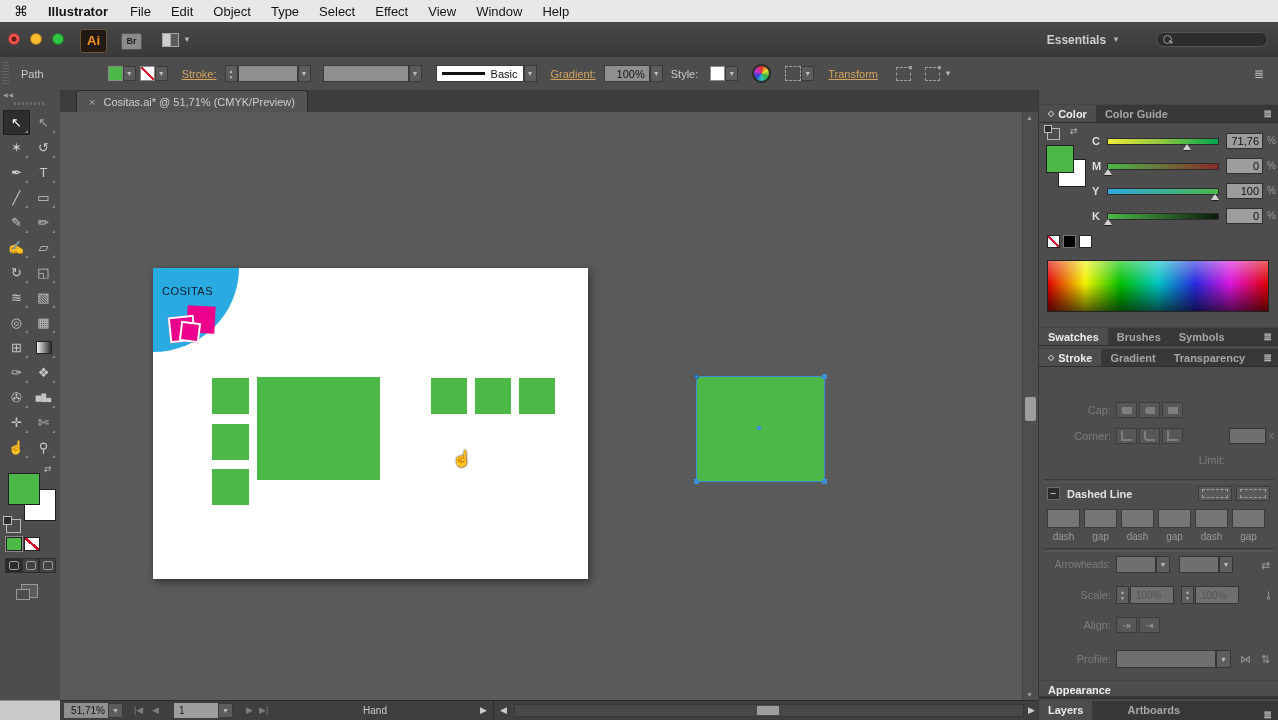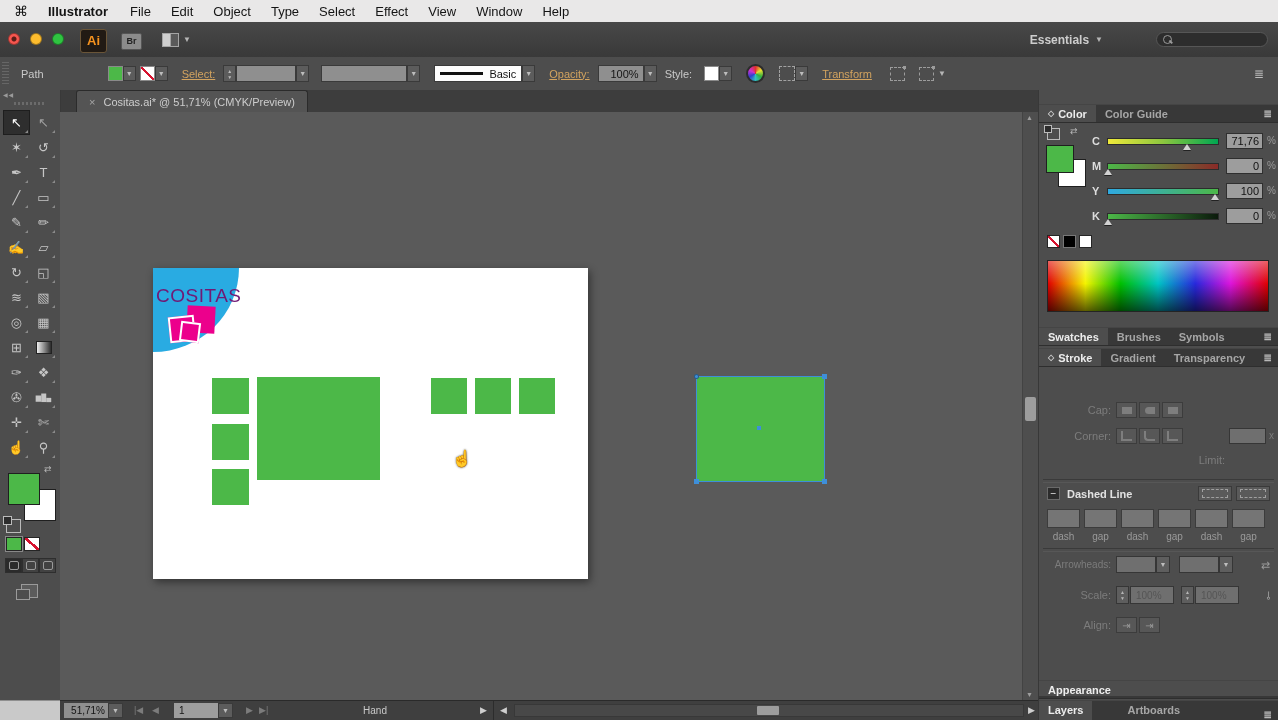--- a/index.html
+++ b/index.html
@@ -19,21 +19,21 @@
   .tl.yellow{left:30px;background:#fdbc2e;}
   .tl.green{left:52px;background:#2fc441;}
   .ai-badge{position:absolute;left:80px;top:7px;width:25px;height:22px;background:#211a14;color:#f7931e;
             font-weight:bold;font-size:13px;text-align:center;line-height:22px;border-radius:3px;border:1px solid #6a5538;}
   .br-badge{position:absolute;left:121px;top:11px;width:19px;height:15px;background:#8b8b8b;color:#222;
             font-size:9px;font-weight:bold;text-align:center;line-height:15px;border:1px solid #555;border-radius:2px;}
   .arrange{position:absolute;left:162px;top:11px;display:flex;align-items:center;gap:4px;}
   .arrange .box{width:17px;height:14px;border:1px solid #a5a5a5;background:#5a5a5a;box-sizing:border-box;display:flex;}
   .arrange .box i{display:block;width:7px;height:100%;border-right:1px solid #a5a5a5;background:#cfcfcf;}
   .caret{font-size:8px;color:#b5b5b5;line-height:1;}
-  .workspace{position:absolute;right:175px;top:11px;display:flex;gap:6px;align-items:center;
+  .workspace{position:absolute;right:158px;top:11px;display:flex;gap:6px;align-items:center;
              font-weight:bold;font-size:12px;color:#cdcdcd;}
   .search{position:absolute;right:10px;top:10px;width:112px;height:15px;border-radius:8px;
           background:#2d2d2d;border:1px solid #565656;display:flex;align-items:center;padding-left:6px;box-sizing:border-box;}
   .magicon{width:7px;height:7px;border:1.5px solid #9a9a9a;border-radius:50%;position:relative;}
   .magicon::after{content:"";position:absolute;left:5px;top:5px;width:4px;height:1.5px;background:#9a9a9a;transform:rotate(45deg);}
   
   .controlbar{position:absolute;left:0;top:57px;width:1278px;height:33px;background:#4d4d4d;
               border-bottom:1px solid #2e2e2e;display:flex;align-items:center;font-size:11px;color:#c9c9c9;}
   .grip{width:7px;height:24px;margin:0 4px 0 2px;background:repeating-linear-gradient(#666 0 1px,transparent 1px 3px);}
   .cb-label{margin:0 8px;}
@@ -93,21 +93,21 @@
   .modebtn.on{background:#2b2b2b;}
   .modebtn i{width:8px;height:7px;border:1px solid #9a9a9a;border-radius:2px;}
   .screenmode{position:absolute;left:21px;top:494px;width:15px;height:12px;border:1px solid #9a9a9a;background:#5c5c5c;}
   .screenmode i{position:absolute;left:-6px;top:4px;width:12px;height:9px;border:1px solid #9a9a9a;background:#4d4d4d;}
   .corner-bl{position:absolute;left:0;top:700px;width:60px;height:20px;background:#c9c9c9;border-top:1px solid #8f8f8f;box-sizing:border-box;}
   
   .canvas{position:absolute;left:60px;top:112px;width:978px;height:588px;background:#5a5a5a;overflow:hidden;}
   .artboard{position:absolute;left:93px;top:156px;width:435px;height:311px;background:#fff;
             box-shadow:2px 3px 8px rgba(0,0,0,.45);}
   .qcircle{position:absolute;left:0;top:0;width:86px;height:84px;background:#29ABE2;border-bottom-right-radius:100%;}
-  .logo-text{position:absolute;left:3px;top:17px;color:#701a75;font-size:19px;letter-spacing:.5px;}
+  .logo-text{position:absolute;left:9px;top:17px;color:#0f172a;font-size:11px;letter-spacing:.5px;}
   .msq{position:absolute;background:#EC008C;box-sizing:border-box;}
   .msq.a{left:34px;top:38px;width:28px;height:27px;transform:rotate(3deg);}
   .msq.b{left:16px;top:48px;width:26px;height:26px;transform:rotate(-6deg);border:2px solid #fff;}
   .msq.c{left:27px;top:54px;width:20px;height:20px;transform:rotate(7deg);border:2px solid #fff;}
   .g{position:absolute;background:#4CB848;}
   .sel{position:absolute;left:637px;top:265px;width:127px;height:104px;background:#4CB848;outline:1px solid #3E8FD9;}
   .h{position:absolute;width:5px;height:5px;background:#3E8FD9;}
   .h.tl{left:-3px;top:-3px;} .h.tr{right:-3px;top:-3px;} .h.bl{left:-3px;bottom:-3px;} .h.br{right:-3px;bottom:-3px;}
   .h.c{left:60px;top:49px;width:4px;height:4px;}
   .cursor{position:absolute;left:392px;top:337px;font-size:16px;color:#f2f2f2;text-shadow:0 0 2px rgba(30,30,30,.9);}
@@ -238,41 +238,41 @@
     <span class="grip"></span>
     <span class="cb-label">Path</span>
     <span class="pair" style="margin-left:56px;">
       <span class="cswatch green-bg"></span>
       <span class="caretbtn">▼</span>
     </span>
     <span class="pair">
       <span class="cswatch white-bg slash"></span>
       <span class="caretbtn">▼</span>
     </span>
-    <span class="link">Select:</span>
+    <span class="link">Stroke:</span>
     <span class="pair">
       <span class="stepper">
         <span>▲</span>
         <span>▼</span>
       </span>
       <span class="combo w60"></span>
       <span class="caretbtn" style="height:17px;">▼</span>
     </span>
     <span class="pair" style="margin-left:12px;">
       <span class="combo w86"></span>
       <span class="caretbtn" style="height:17px;">▼</span>
     </span>
     <span class="pair" style="margin-left:14px;">
       <span class="linecombo">
         <span class="line"></span>
         <span>Basic</span>
       </span>
       <span class="caretbtn" style="height:17px;">▼</span>
     </span>
-    <span class="link">Opacity:</span>
+    <span class="link">Gradient:</span>
     <span class="pair">
       <span class="opcombo">100%</span>
       <span class="caretbtn" style="height:17px;">▼</span>
     </span>
     <span class="cb-label" style="margin-left:8px;">Style:</span>
     <span class="pair">
       <span class="cswatch white-bg"></span>
       <span class="caretbtn">▼</span>
     </span>
     <span class="wheel"></span>
@@ -640,20 +640,27 @@
     <div class="srow" style="top:526px;">
       <span class="rlabel disab">Align:</span>
       <span class="sbtn" style="left:77px;">
           <span class="icon-g" style="position:static;font-size:10px;">⇥</span>
         </span>
       <span class="sbtn" style="left:100px;">
           <span class="icon-g" style="position:static;font-size:10px;">⇥</span>
         </span>
     </div>
 
+    <div class="srow" style="top:560px;">
+      <span class="rlabel disab">Profile:</span>
+      <span class="scombo dis" style="left:77px;width:100px;height:18px;"></span>
+      <span class="scaret" style="left:177px;width:15px;">▼</span>
+      <span class="icon-g" style="left:201px;top:3px;">⋈</span>
+      <span class="icon-g" style="left:222px;top:3px;">⇅</span>
+    </div>
 
     <div class="tabbar appr-bar">
       <span class="tab active">
           <span>Appearance</span>
         </span>
       <span class="tab">
           <span>Graphic Styles</span>
         </span>
       <span class="pmenu">≣</span>
     </div>

